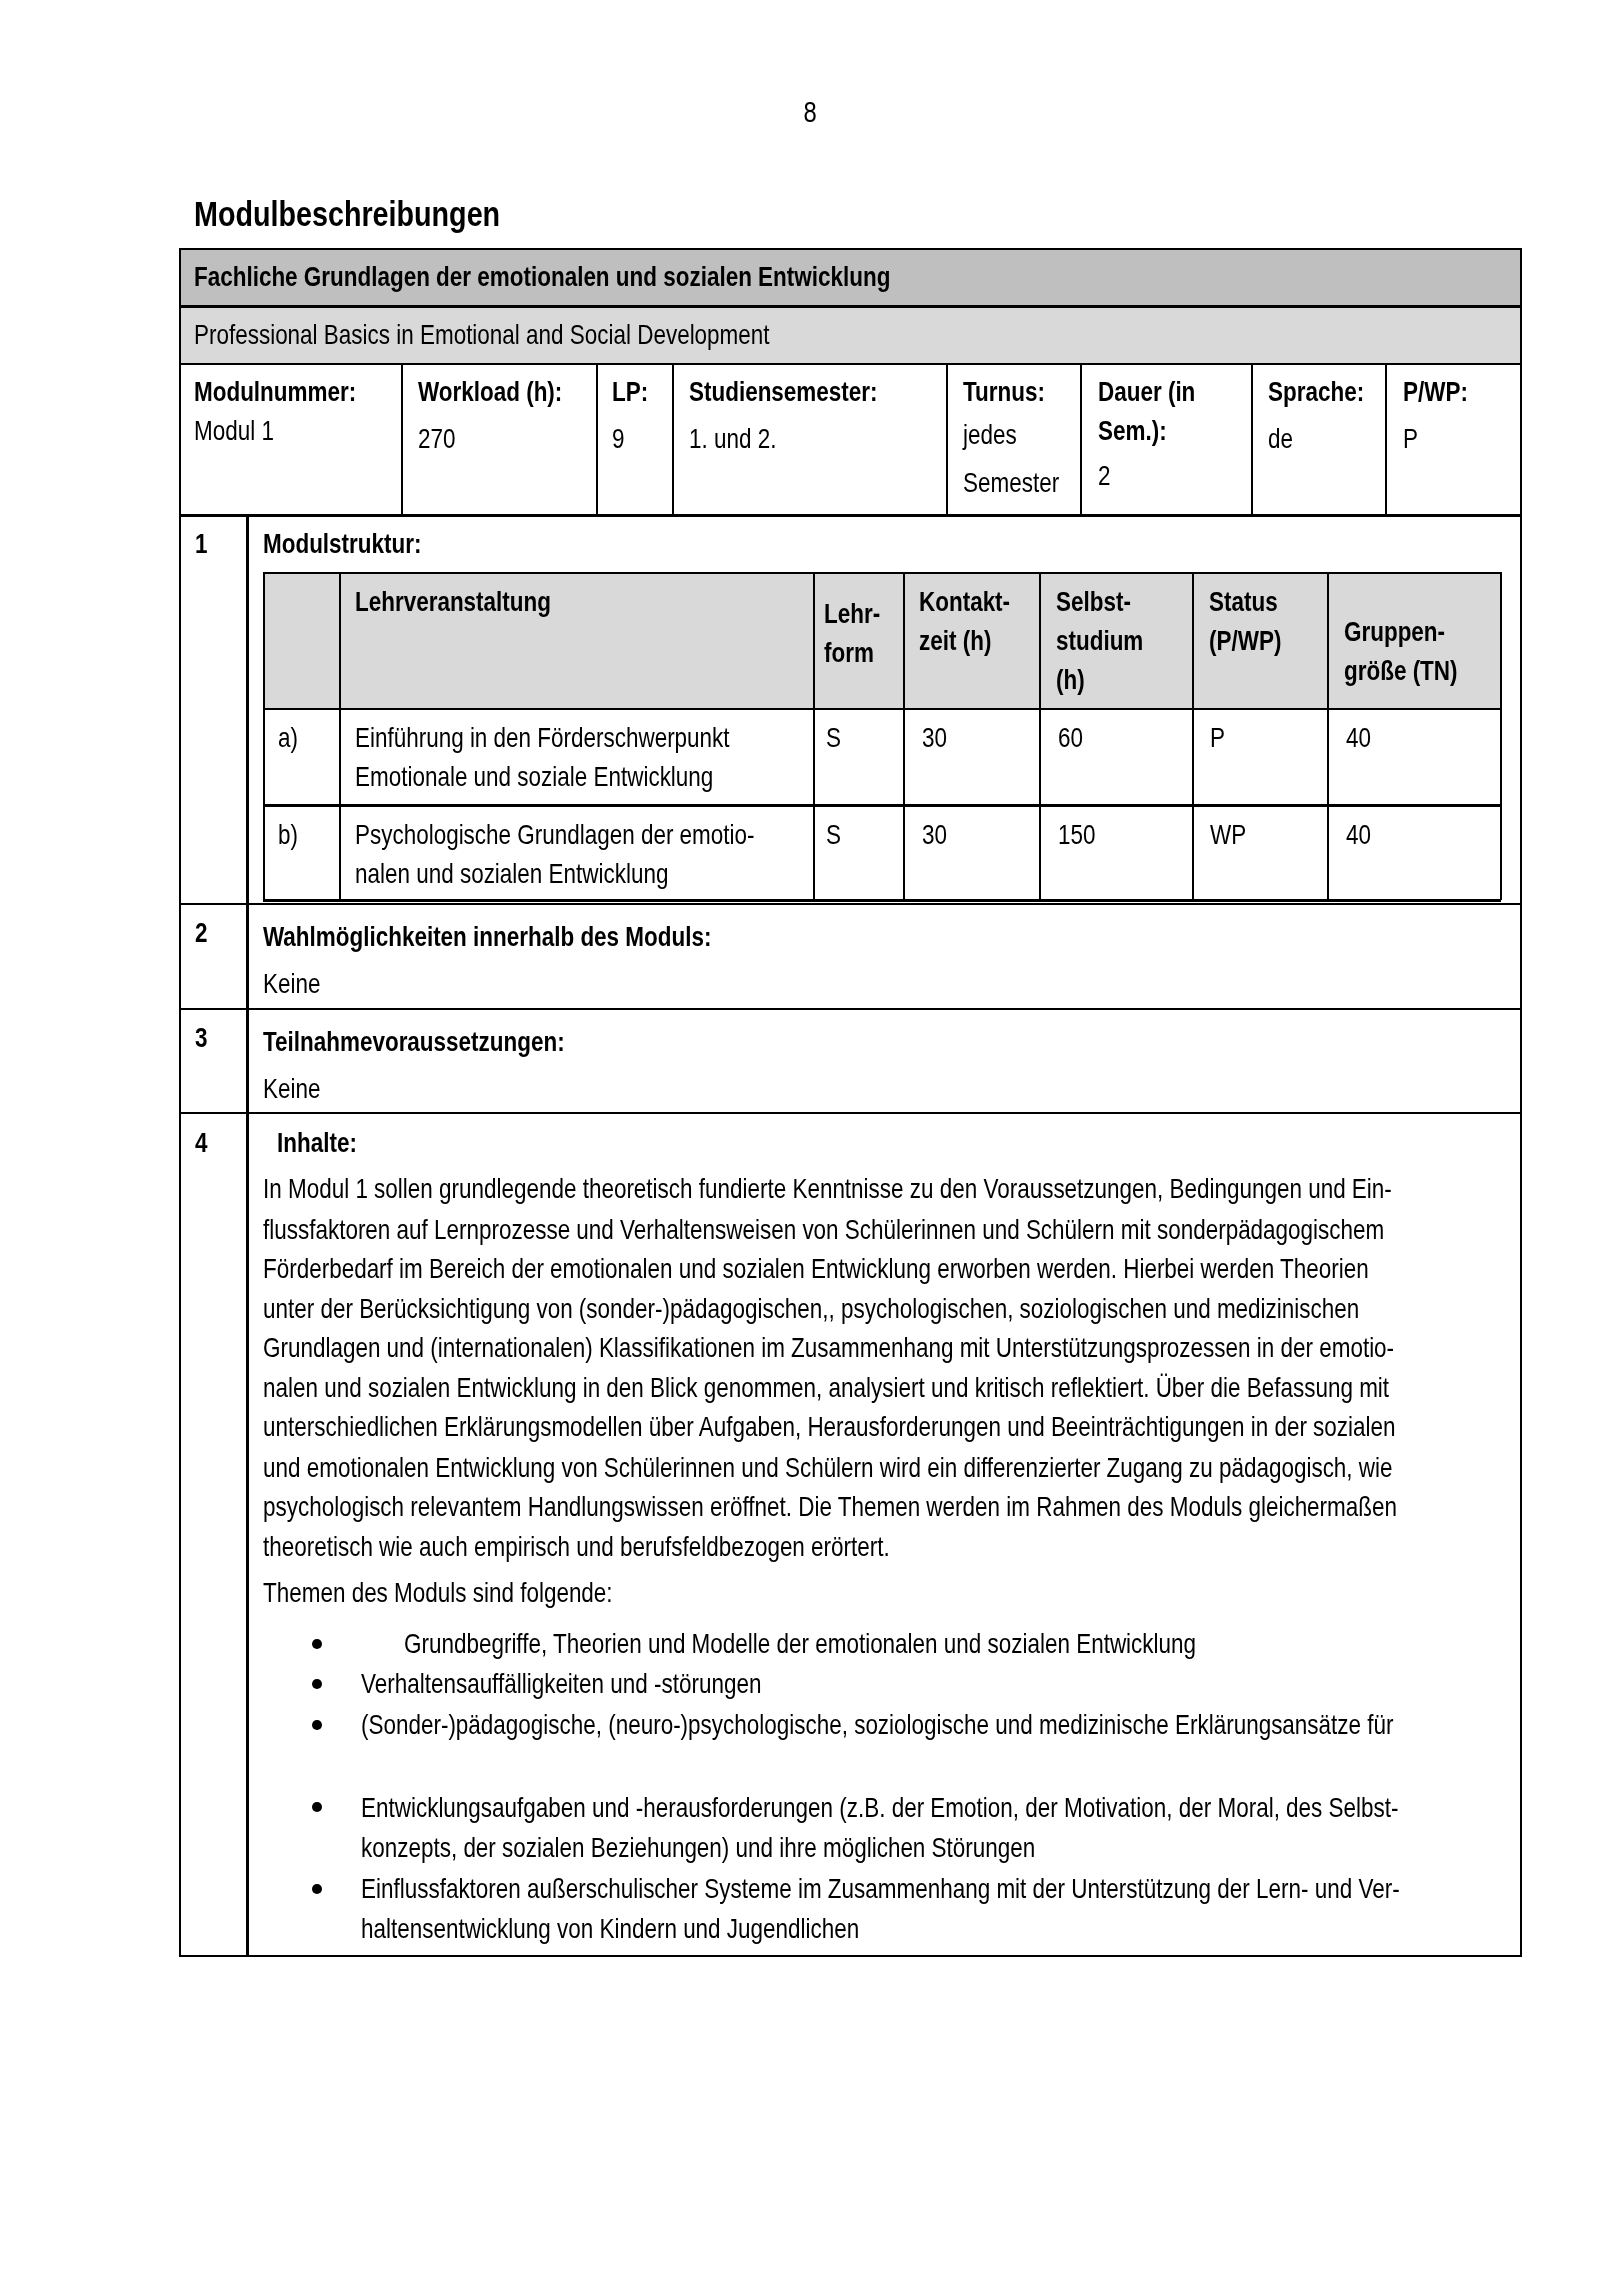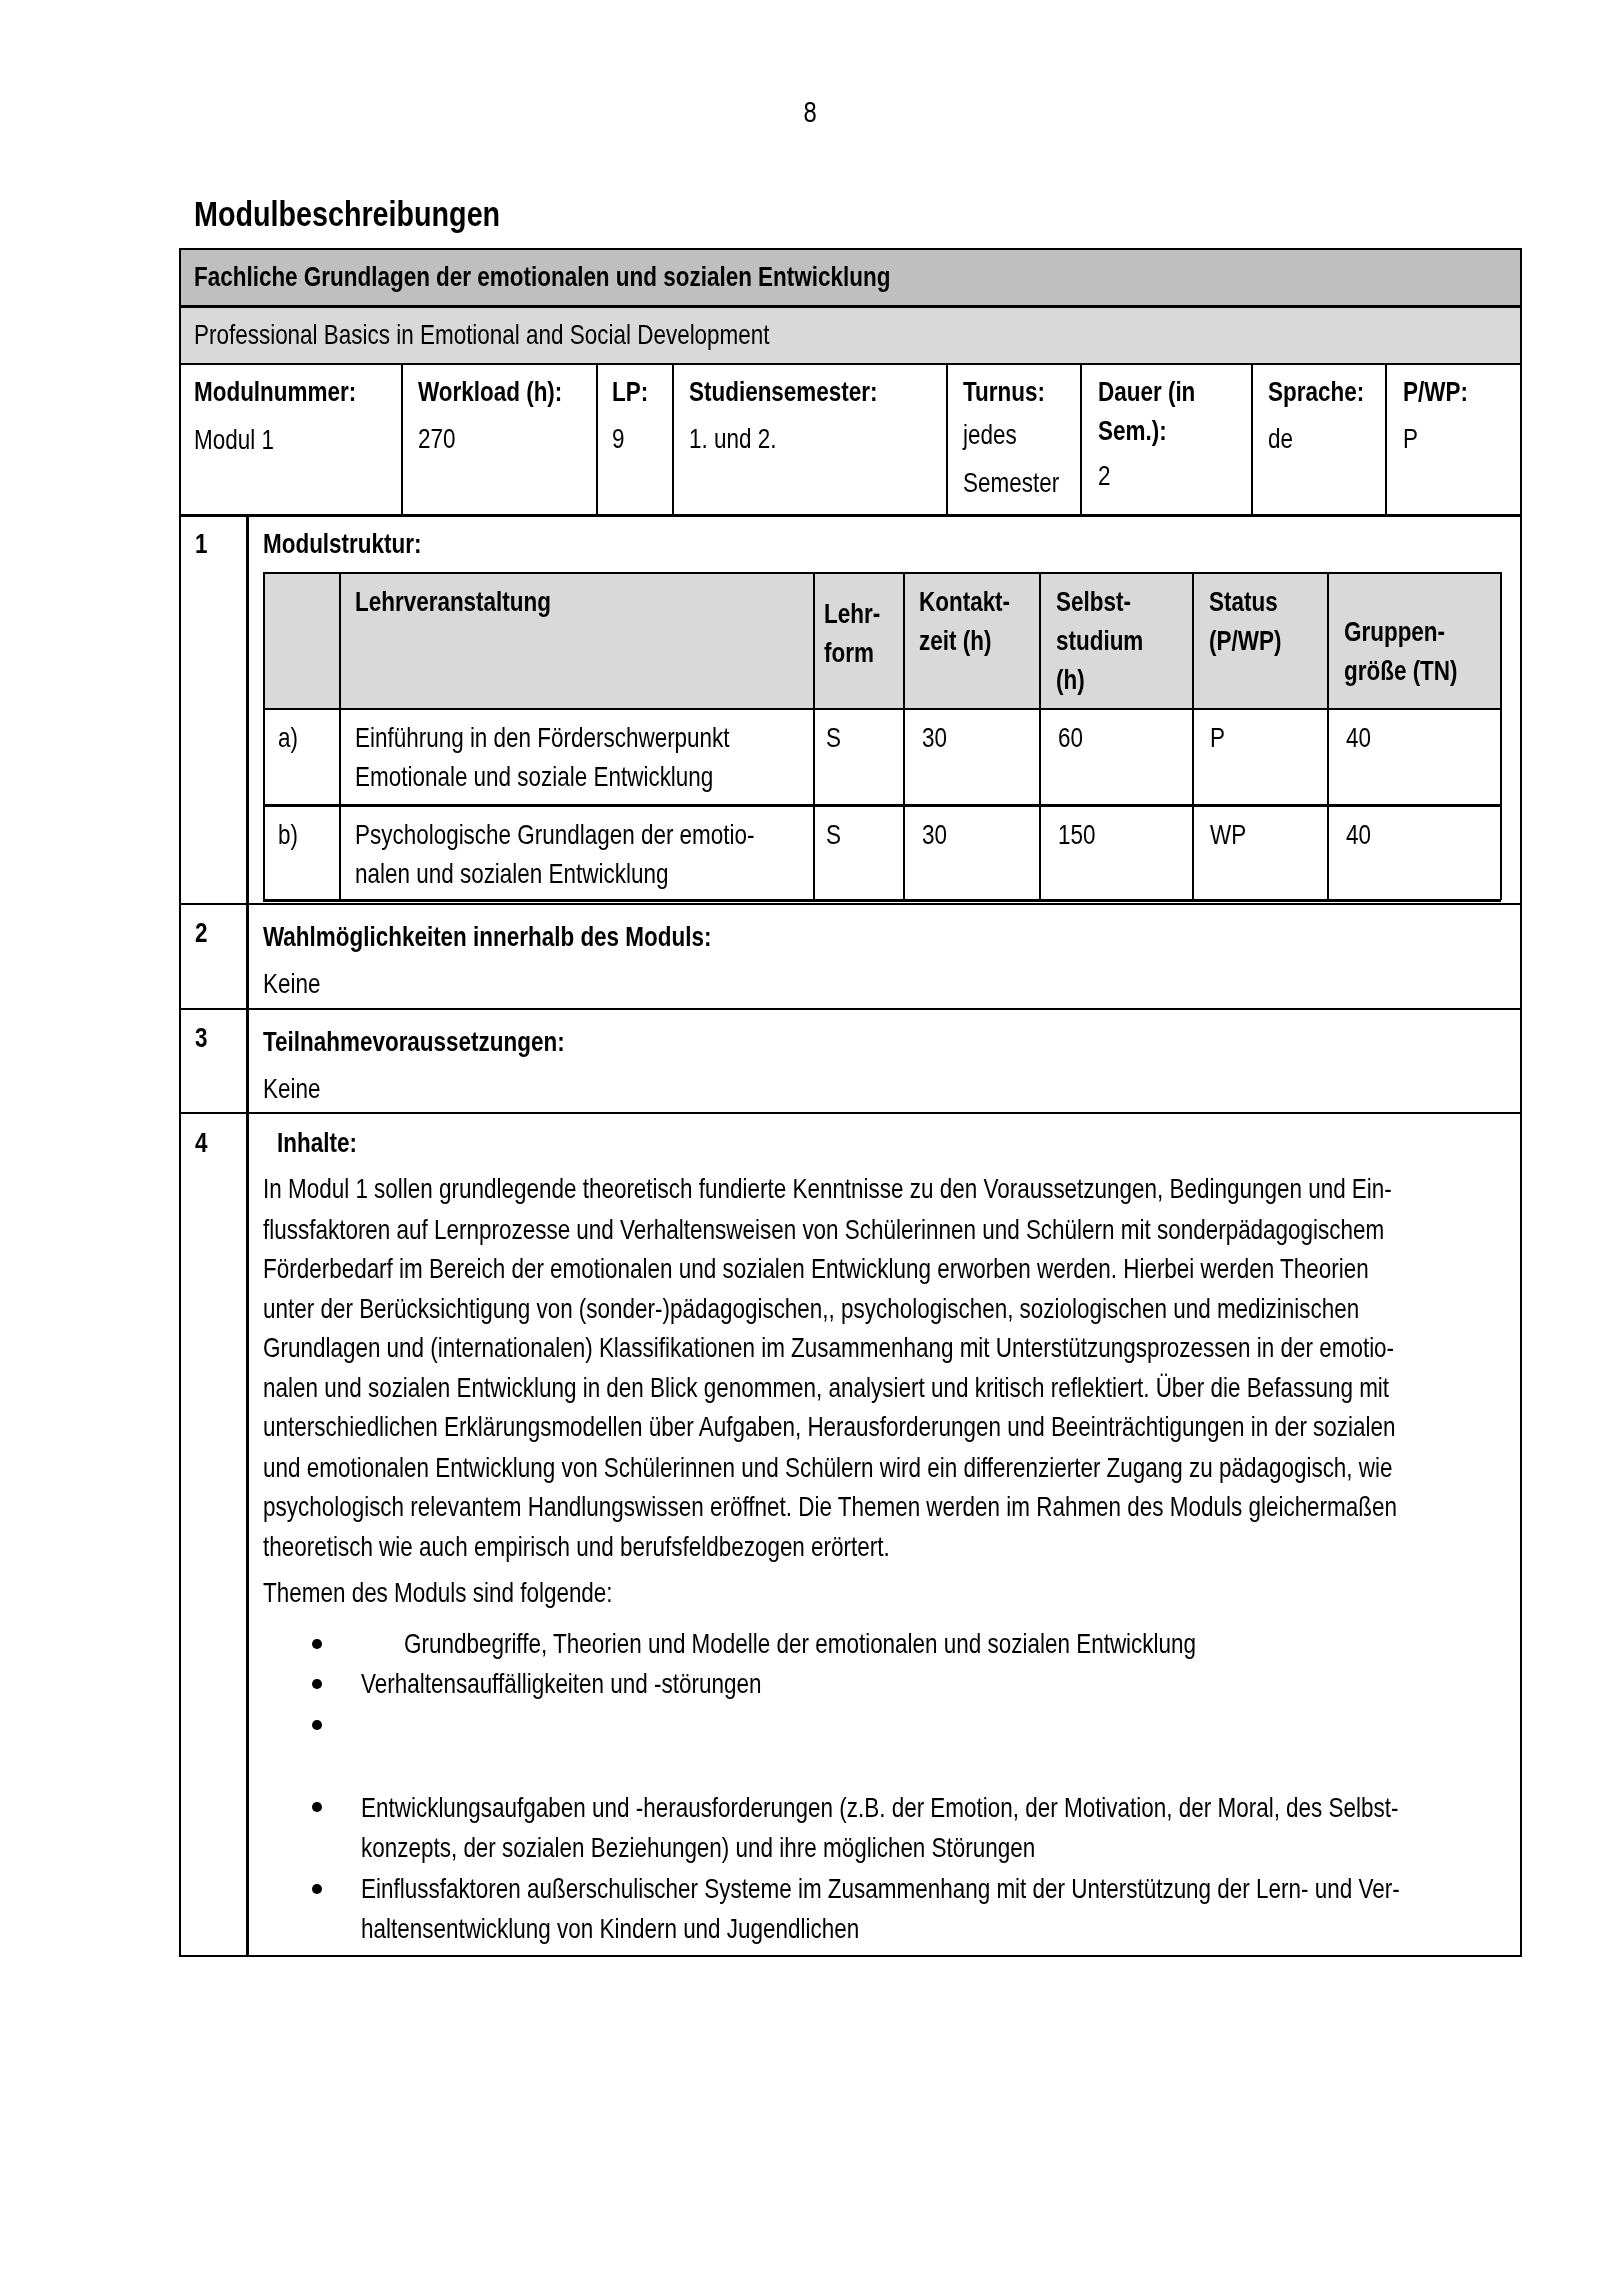--- a/index.html
+++ b/index.html
@@ -59,21 +59,21 @@
 
   <div class="cell t b" style="left:194px;top:257px;">
     <span class="narrow">Fachliche Grundlagen der emotionalen und sozialen Entwicklung</span>
   </div>
   <div class="cell t" style="left:194px;top:315px;">
     <span class="narrow">Professional Basics in Emotional and Social Development</span>
   </div>
 
   <div class="cell t" style="left:194px;top:372px;">
     <div class="b"><span class="narrow">Modulnummer:</span></div>
-    <div style="margin-top:9px;"><span class="narrow">Modul 1</span></div>
+    <div style="margin-top:0;"><span class="narrow">Modul 1</span></div>
   </div>
   <div class="cell t" style="left:418px;top:372px;">
     <div class="b"><span class="narrow">Workload (h):</span></div>
     <div style="margin-top:7.8px;"><span class="narrow">270</span></div>
   </div>
   <div class="cell t" style="left:612px;top:372px;">
     <div class="b"><span class="narrow">LP:</span></div>
     <div style="margin-top:7.8px;"><span class="narrow">9</span></div>
   </div>
   <div class="cell t" style="left:689px;top:372px;">
@@ -209,20 +209,21 @@
       <div class="bullet-dot" style="left:312px;top:1639px;"></div>
       <div class="cell t" style="left:361px;top:1624px;margin-left:43px;"><span class="narrow">Grundbegriffe, Theorien und Modelle der emotionalen und sozialen Entwicklung</span></div>
     </div>
     <div>
       <div class="bullet-dot" style="left:312px;top:1679px;"></div>
       <div class="cell t" style="left:361px;top:1664px;"><span class="narrow">Verhaltensauffälligkeiten und -störungen</span></div>
     </div>
     <div>
       <div class="bullet-dot" style="left:312px;top:1720px;"></div>
       <div class="cell t" style="left:361px;top:1705px;">
+        <div><span class="narrow">(Sonder-)pädagogische, (neuro-)psychologische, soziologische und medizinische Erklärungsansätze für</span></div>
       </div>
     </div>
     <div>
       <div class="bullet-dot" style="left:312px;top:1802px;"></div>
       <div class="cell t" style="left:361px;top:1788px;">
         <div><span class="narrow">Entwicklungsaufgaben und -herausforderungen (z.B. der Emotion, der Motivation, der Moral, des Selbst-</span></div>
         <div style="margin-top:1px;"><span class="narrow">konzepts, der sozialen Beziehungen) und ihre möglichen Störungen</span></div>
       </div>
     </div>
     <div>

